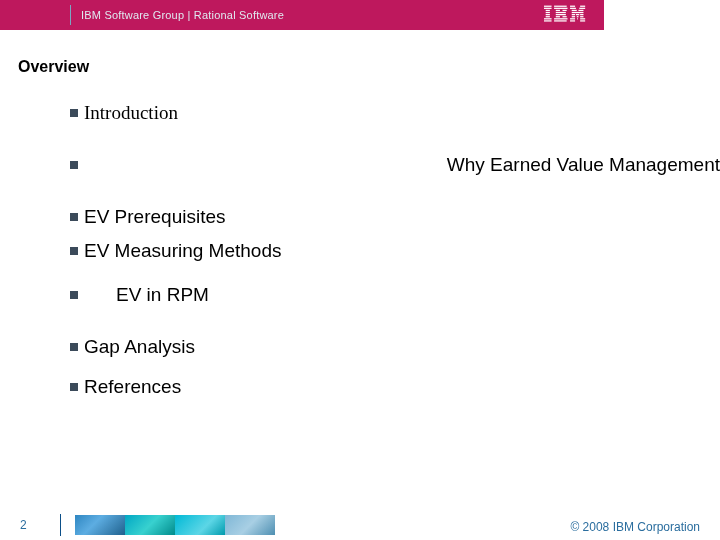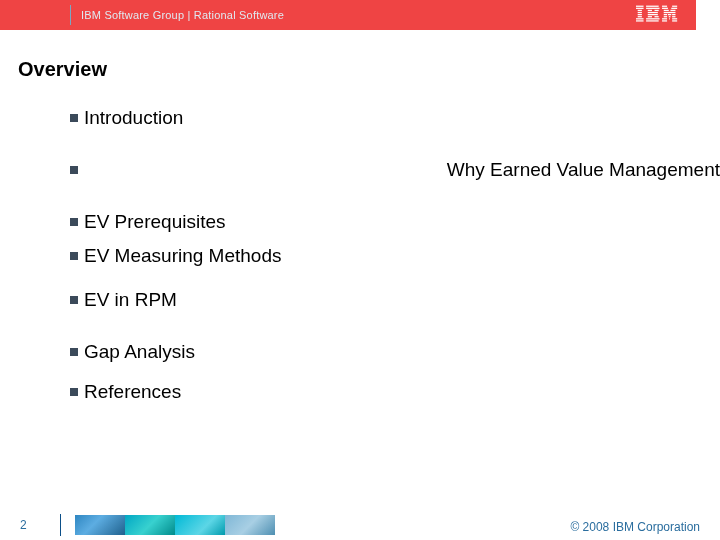--- a/index.html
+++ b/index.html
@@ -1,35 +1,35 @@
 <!DOCTYPE html>
 <html><head>
 <meta charset="utf-8">
 <style>
   * { margin: 0; padding: 0; box-sizing: border-box; }
   html, body { width: 720px; height: 540px; font-family: Arial, Helvetica, sans-serif; background: #fff; }
   .slide { width: 720px; height: 540px; position: relative; background: #fff; }
 
   
-  .header { width: 696px; height: 30px; background: #ef4444; color: #fff; display: flex; align-items: center; position: relative; }
+  .header { width: 604px; height: 30px; background: #be185d; color: #fff; display: flex; align-items: center; position: relative; }
   .header-divider { width: 1px; height: 20px; background: #7aa6c2; margin-left: 70px; }
   .header-title { font-size: 11px; color: #e0e8f0; margin-left: 10px; letter-spacing: 0.2px; }
   .ibm-logo { position: absolute; right: 18px; top: 5px; }
   .ibm-logo svg { width: 42px; height: 18px; }
 
   
   .content { padding: 28px 0 0 18px; }
-  .page-title { font-size: 20px; font-weight: bold; color: #000; margin-bottom: 26px; }
+  .page-title { font-size: 16px; font-weight: bold; color: #000; margin-bottom: 26px; }
   .bullets { list-style: none; padding-left: 52px; }
   .bullets li { display: flex; align-items: flex-start; font-size: 19px; color: #000; }
-  .bullets li:nth-child(1) { margin-bottom: 30px; }
+  .bullets li:nth-child(1) { margin-bottom: 30px; font-family: Liberation Serif, serif; }
   .bullets li:nth-child(2) { margin-bottom: 30px; justify-content: space-between; }
   .bullets li:nth-child(3) { margin-bottom: 12px; }
   .bullets li:nth-child(4) { margin-bottom: 22px; }
-  .bullets li:nth-child(5) { margin-bottom: 30px; }
+  .bullets li:nth-child(5) { margin-bottom: 30px; gap: 32px; }
   .bullets li:nth-child(6) { margin-bottom: 18px; }
   .bullets li:nth-child(7) { margin-bottom: 0; }
   .bullet-mark { display: inline-block; width: 8px; height: 8px; background: #3b4a5a; margin-top: 7px; margin-right: 6px; flex-shrink: 0; }
 
   
   .footer { position: absolute; left: 0; bottom: 0; width: 720px; height: 30px; display: flex; align-items: center; }
   .page-number { width: 60px; text-align: left; padding-left: 20px; font-size: 12px; color: #2a6d9e; }
   .footer-divider { width: 1px; height: 22px; background: #0b4f88; margin-right: 14px; }
   .footer-art { width: 200px; height: 20px; display: flex; }
   .art-seg { flex: 1; height: 100%; }

